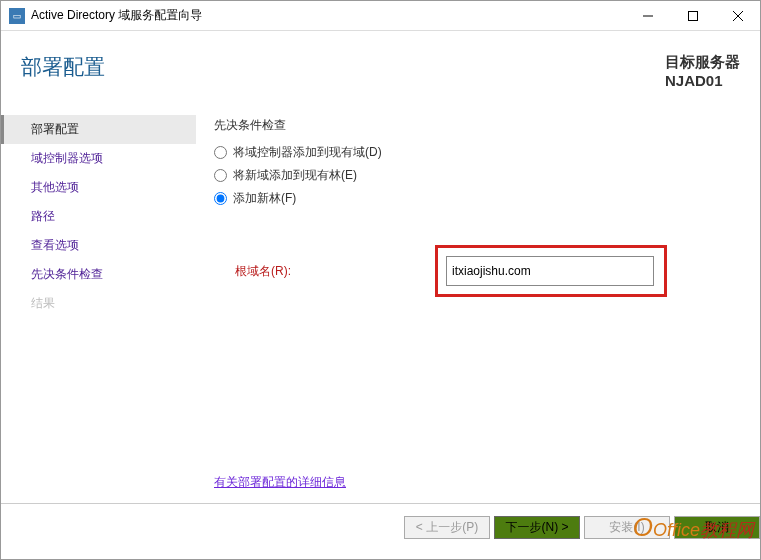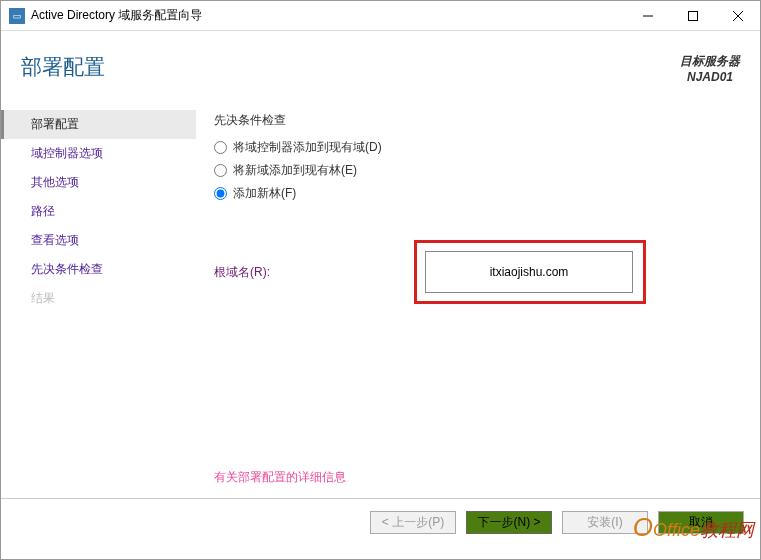--- a/index.html
+++ b/index.html
@@ -39,24 +39,23 @@
       align-items: flex-start;
       padding: 22px 20px 18px 20px;
     }
     .header h1 {
       font-size: 21px;
       font-weight: 400;
       color: #1a5c8f;
       flex: 1;
     }
     .target-box {
-      text-align: center;
-      font-size: 12px;
+      text-align: left;
+      font-size: 15px;
       color: #333;
-      font-style: italic;
     }
     .target-box .tlabel { font-weight: bold; }
     .target-box .tname { font-weight: bold; }
     .content {
       display: flex;
       height: 396px;
     }
     .sidebar {
       width: 195px;
       padding-top: 8px;
@@ -98,52 +97,52 @@
       margin-right: 6px;
     }
     .field-row {
       display: flex;
       align-items: center;
       margin-top: 10px;
     }
     .field-label {
       width: 200px;
       font-size: 12px;
-      color: #701a75;
+      color: #b91c1c;
+      margin-left: 21px;
     }
     .highlight-box {
       border: 3px solid #d4221e;
       padding: 8px 10px 8px 8px;
       display: inline-block;
     }
     .text-input {
       width: 208px;
       height: 22px;
       border: 1px solid #888;
-      padding: 20px 5px;
+      padding: 14px 5px;
       font-size: 12px;
       font-family: inherit;
-      text-align: center;
     }
     .more-link {
       position: absolute;
       bottom: 12px;
       left: 18px;
-      color: #ec4899;
-      font-size: 12px;
-      cursor: pointer;
+      color: #6d28d9;
+      font-size: 12px;
+      cursor: pointer;
+      text-decoration: underline;
     }
     .footer {
       border-top: 1px solid #ccc;
       height: 48px;
       display: flex;
       align-items: center;
       justify-content: flex-end;
-      padding-right: 16px;
-      gap: 10px;
+      gap: 4px;
     }
     .btn {
       min-width: 86px;
       height: 23px;
       border: 1px solid #aaa;
       background: #4d7c0f;
       font-size: 12px;
       font-family: inherit;
       cursor: pointer;
       padding: 0 10px;

